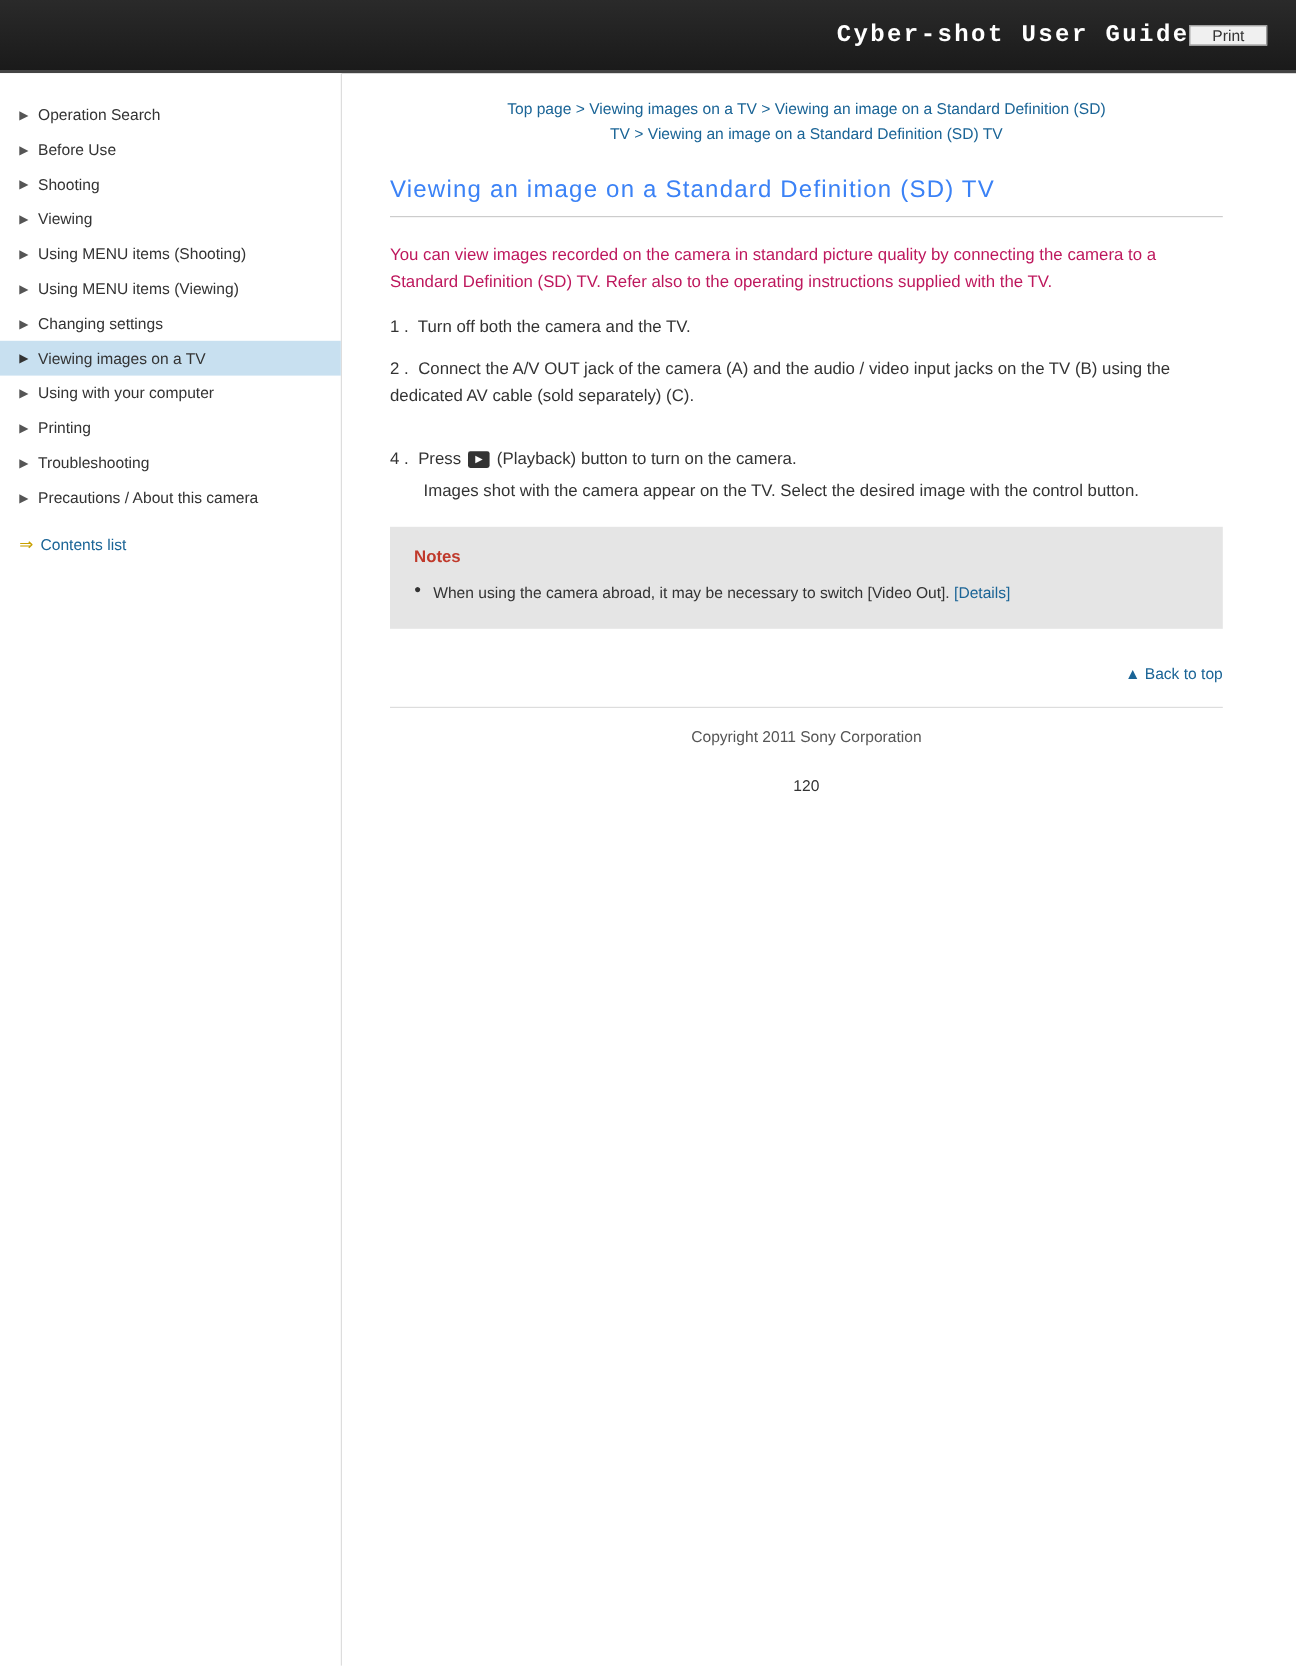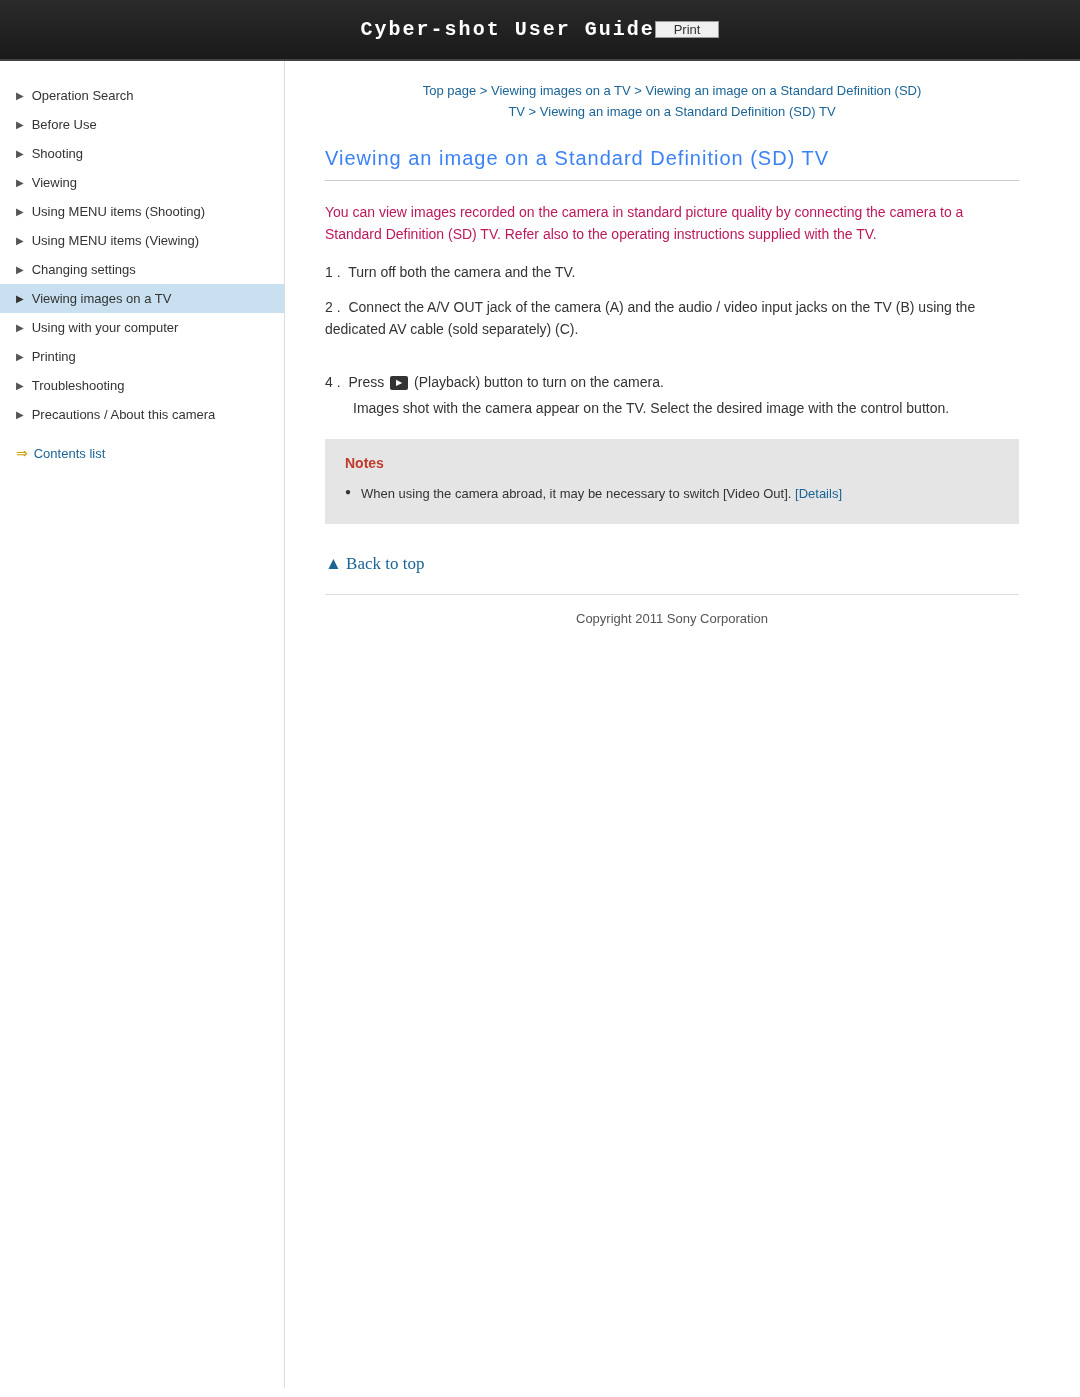--- a/index.html
+++ b/index.html
@@ -11,21 +11,21 @@
       width: 1080px;
       min-height: 1397px;
     }
 
     
     .header {
       background: linear-gradient(to bottom, #2a2a2a, #1a1a1a);
       padding: 18px 24px;
       display: flex;
       align-items: center;
-      justify-content: center;
+      justify-content: flex-end;
       border-bottom: 2px solid #444;
     }
     .header-title {
       color: #fff;
       font-size: 20px;
       font-family: 'Courier New', monospace;
       letter-spacing: 2px;
       font-weight: bold;
     }
     .print-button {
@@ -195,26 +195,25 @@
       top: 3px;
       font-size: 10px;
     }
     .notes-list a {
       color: #1a6496;
       text-decoration: none;
     }
 
     
     .back-to-top {
-      text-align: left;
+      text-align: right;
       margin-top: 30px;
-      font-size: 17px;
+      font-size: 13px;
       color: #1a6496;
       cursor: pointer;
-      font-family: Liberation Serif, serif;
     }
     .back-to-top a {
       color: #1a6496;
       text-decoration: none;
     }
 
     
     .footer {
       border-top: 1px solid #ddd;
       padding: 16px;
@@ -339,15 +338,16 @@
     </div>
 
     <div class="back-to-top">
       <a>▲ Back to top</a>
     </div>
 
     <div class="footer">
       <span>Copyright 2011 Sony Corporation</span>
     </div>
 
+    <div class="page-number">120</div>
 
   </div>
 </div>
 
 </body></html>

